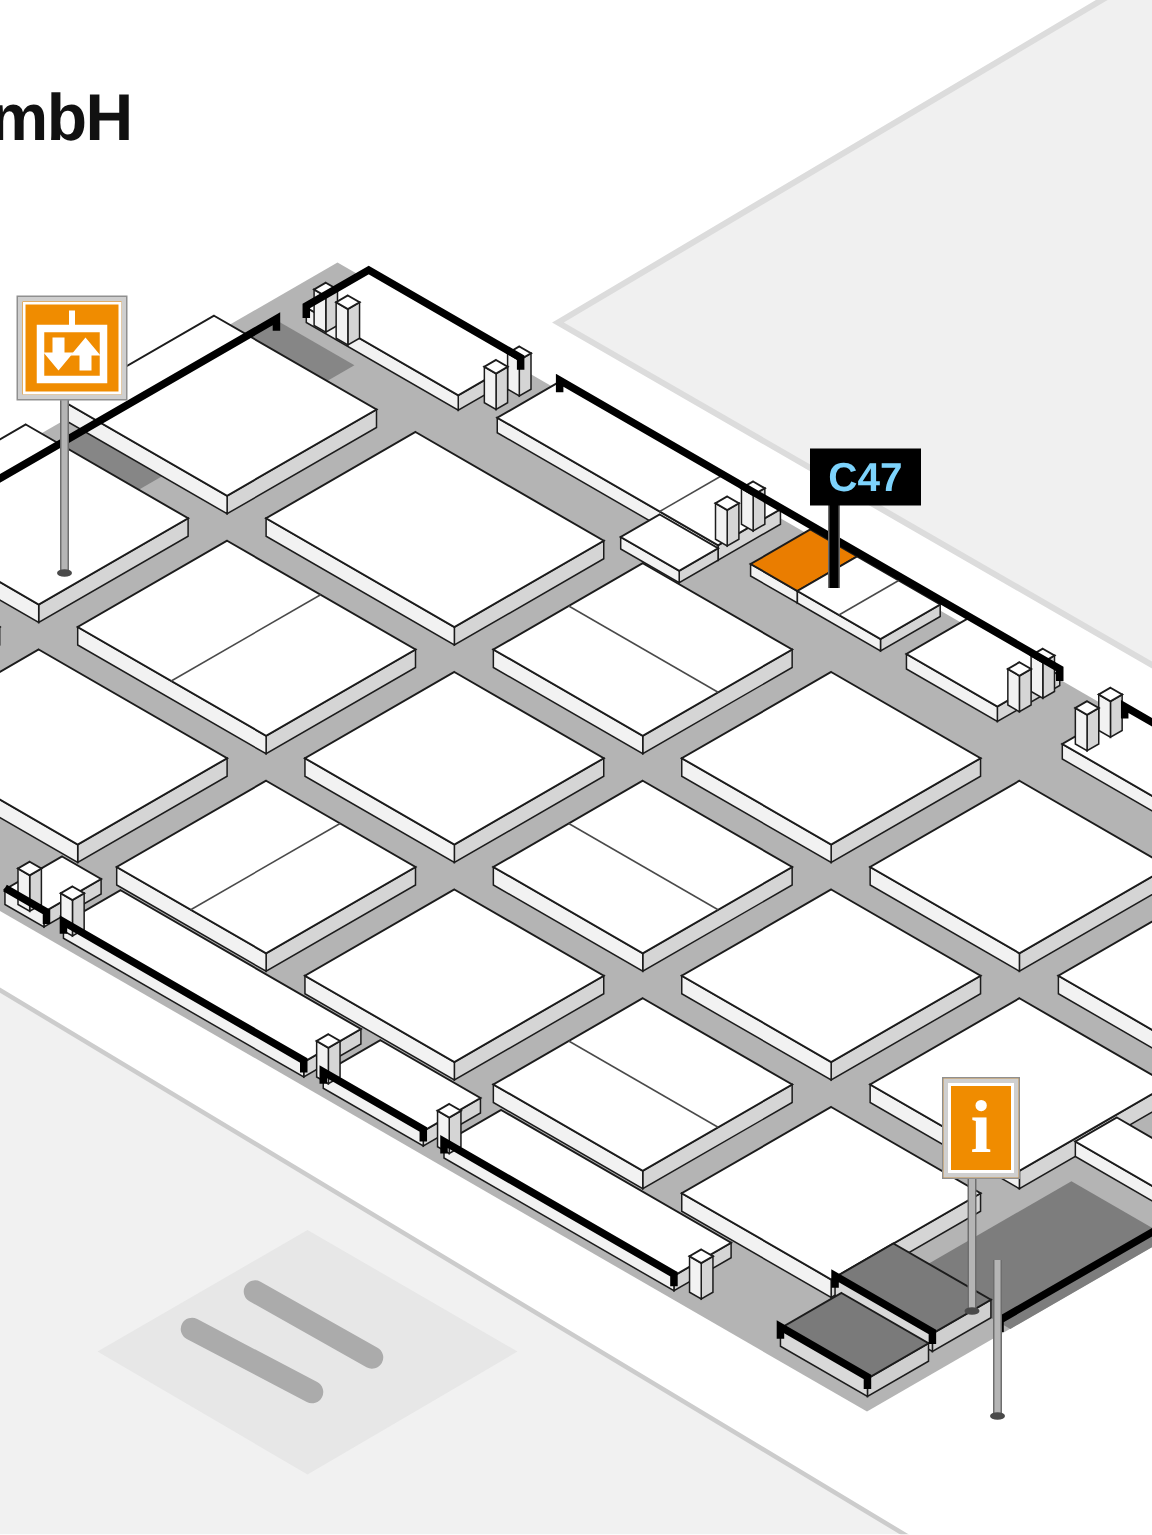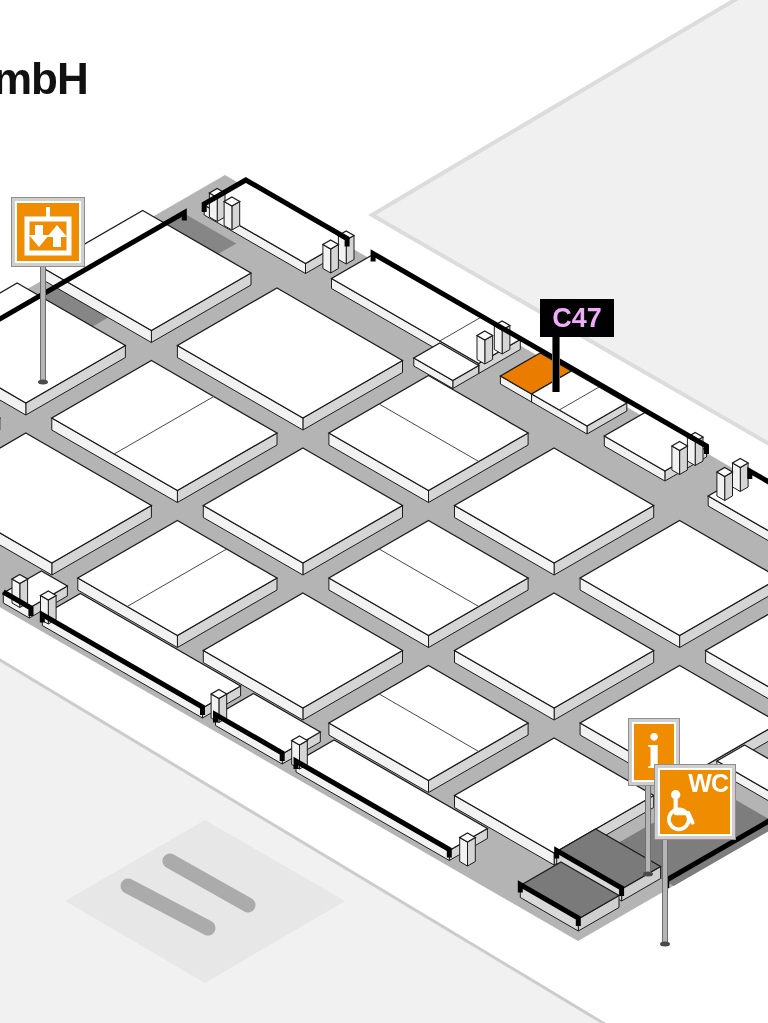--- a/index.html
+++ b/index.html
@@ -313,24 +313,16 @@
       <path d="M9 15 H51 V49 H9 Z" stroke="#ffffff" stroke-width="5" fill="none"></path>
       <path d="M17 21 h8 v10 h6 l-10 12 -10 -12 h6 z" fill="#ffffff"></path>
       <path d="M35 43 v-10 h-6 l10 -12 10 12 h-6 v10 z" fill="#ffffff"></path>
     </svg>
   </div>
 
   <div class="sign sign-info" style="background:#f08c00;">
     <span class="i">i</span>
   </div>
 
-  <div class="sign sign-wc" style="background:#f08c00;">
-    <svg viewBox="0 0 44 44">
-      <circle cx="15" cy="6.5" r="4.5" fill="#ffffff"></circle>
-      <path d="M15 11 V24 H27 L31 33" stroke="#ffffff" stroke-width="4" fill="none" stroke-linejoin="round" stroke-linecap="round"></path>
-      <circle cx="18" cy="30" r="9.5" stroke="#ffffff" stroke-width="3.5" fill="none"></circle>
-    </svg>
-    <span class="wct">WC</span>
-  </div>
-
-  <div class="flag" style="background: rgb(0, 0, 0); color: #f0abfc;">C47</div>
+
+  <div class="flag" style="background: rgb(0, 0, 0); color: #7dd3fc;">C47</div>
 
 </div>
 
 </body></html>

